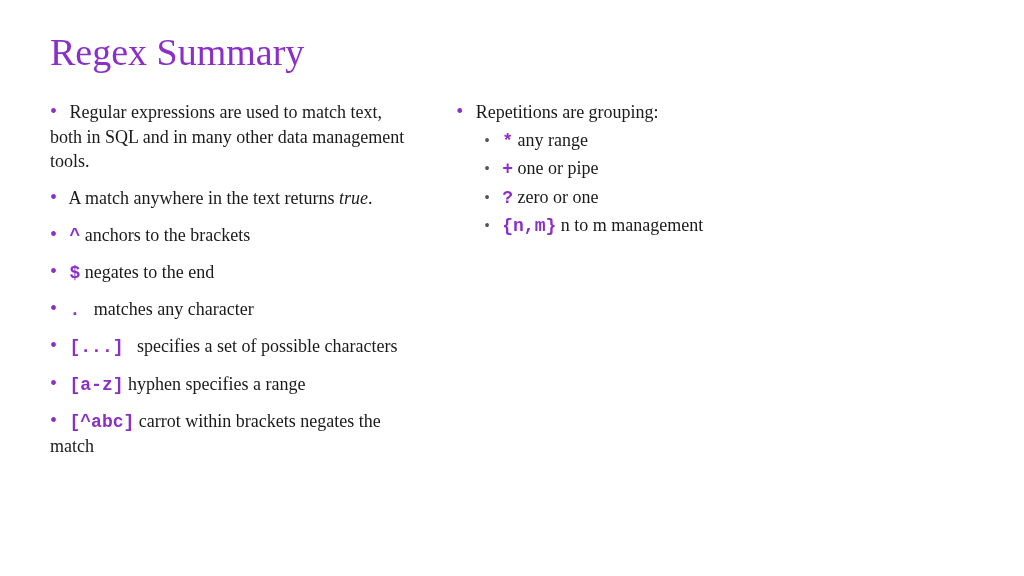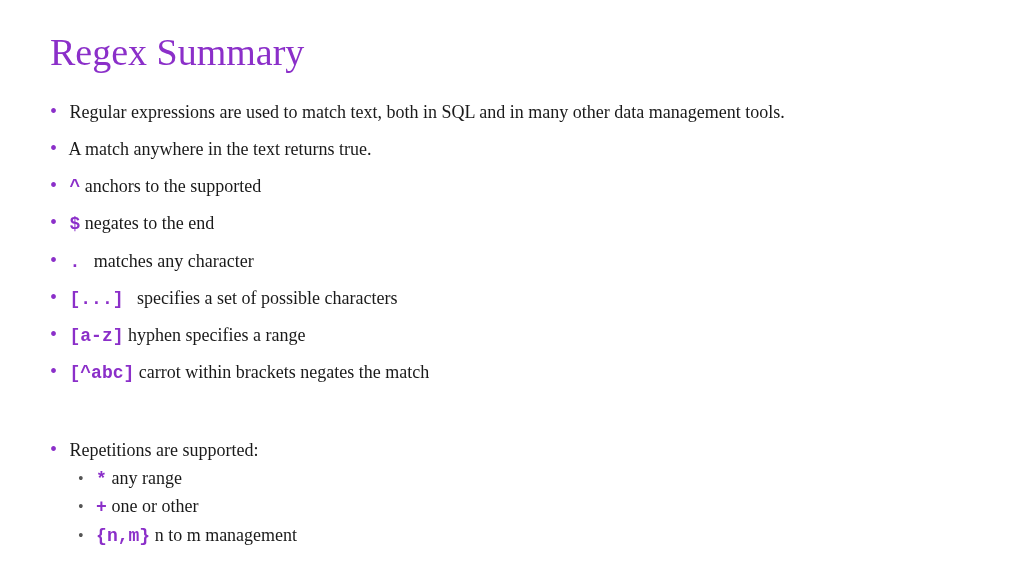--- a/index.html
+++ b/index.html
@@ -25,21 +25,21 @@
     .title {
       color: #8B2FC9;
       font-family: Georgia, serif;
       font-size: 38px;
       font-weight: normal;
       margin-bottom: 24px;
     }
 
     .content {
       display: flex;
-      flex-direction: column;
+      flex-direction: row;
       gap: 40px;
       flex: 1;
     }
 
     .left-col {
       flex: 1.1;
     }
 
     .right-col {
       flex: 1;
@@ -65,20 +65,21 @@
     }
 
     .code {
       font-family: 'Courier New', Courier, monospace;
       color: #8B2FC9;
       font-weight: bold;
       font-size: 18px;
     }
 
     .italic {
+      font-style: italic;
       text-align: right;
     }
 
     .sub-list {
       list-style: none;
       padding-left: 28px;
       margin-top: 4px;
     }
 
     .sub-list li {
@@ -111,21 +112,21 @@
         <li>
           <span>Regular expressions are used to match text, both in SQL and in many other data management tools.</span>
         </li>
 
         <li>
           <span>A match anywhere in the text returns <span class="italic">true</span>.</span>
         </li>
 
         <li>
           <span class="code">^</span>
-          <span> anchors to the supported</span>
+          <span> anchors to the brackets</span>
         </li>
 
         <li>
           <span class="code">$</span>
           <span> negates to the end</span>
         </li>
 
         <li>
           <span class="code">.</span>
           <span>&nbsp; matches any character</span>
@@ -146,29 +147,33 @@
           <span> carrot within brackets negates the match</span>
         </li>
 
       </ul>
     </div>
 
     <div class="right-col">
       <ul>
 
         <li>
-          <span>Repetitions are supported:</span>
+          <span>Repetitions are grouping:</span>
           <ul class="sub-list">
             <li>
               <span class="code">*</span>
               <span> any range</span>
             </li>
             <li>
               <span class="code">+</span>
-              <span> one or other</span>
+              <span> one or pipe</span>
+            </li>
+            <li>
+              <span class="code">?</span>
+              <span> zero or one</span>
             </li>
             <li>
               <span class="code">{n,m}</span>
               <span> n to m management</span>
             </li>
           </ul>
         </li>
 
 
 

